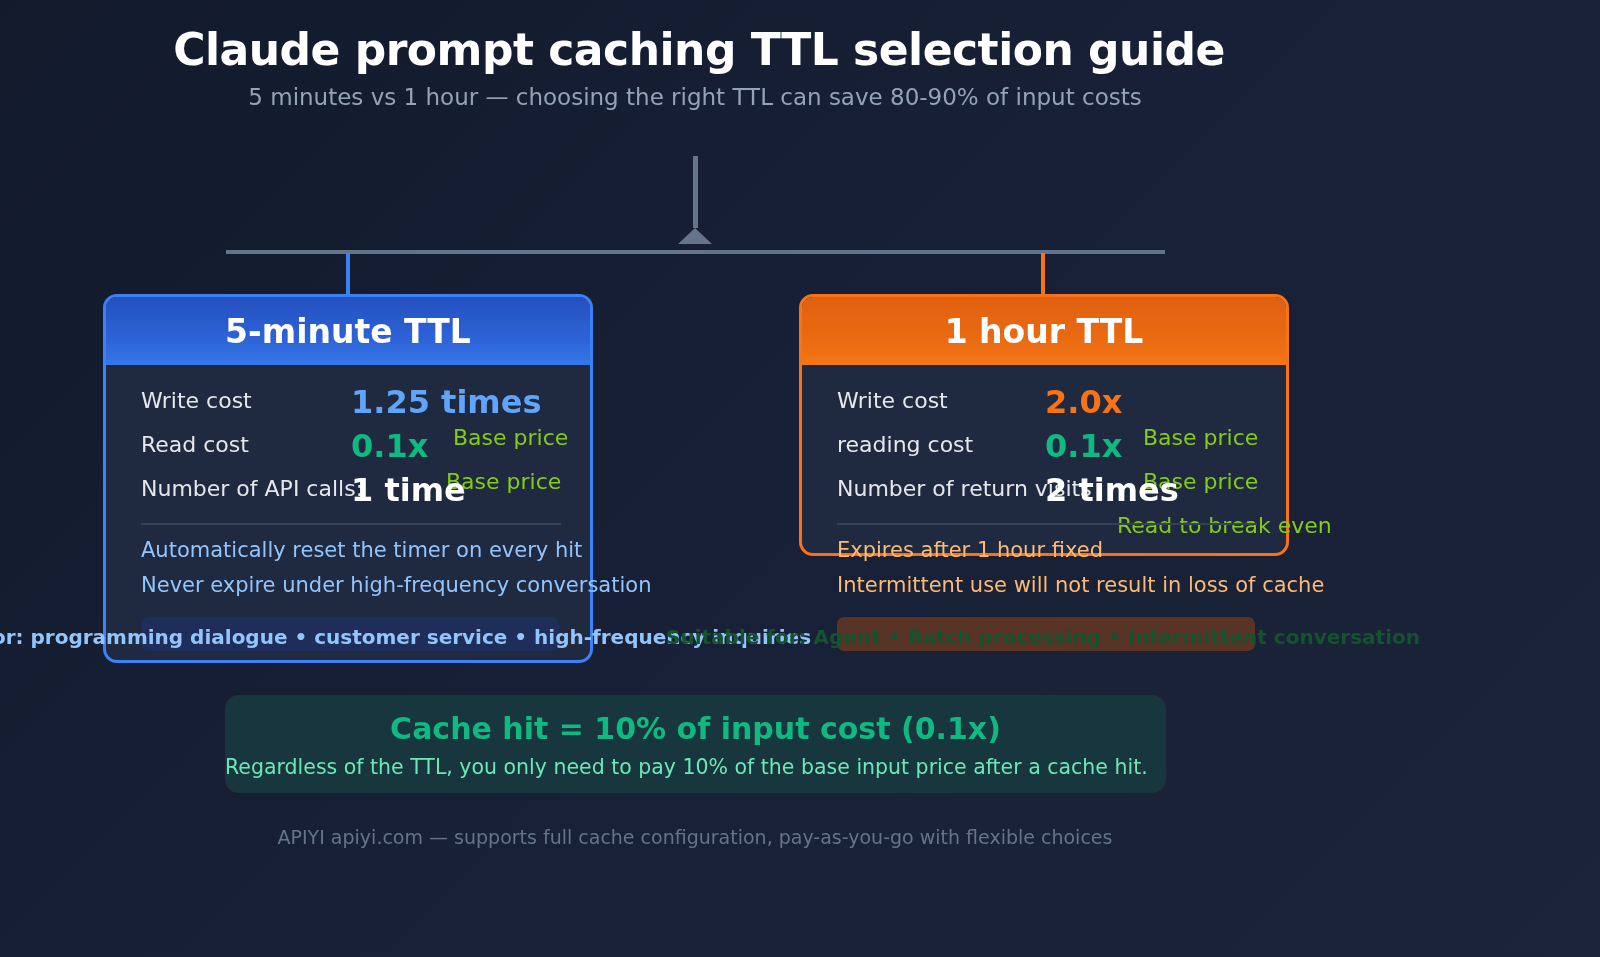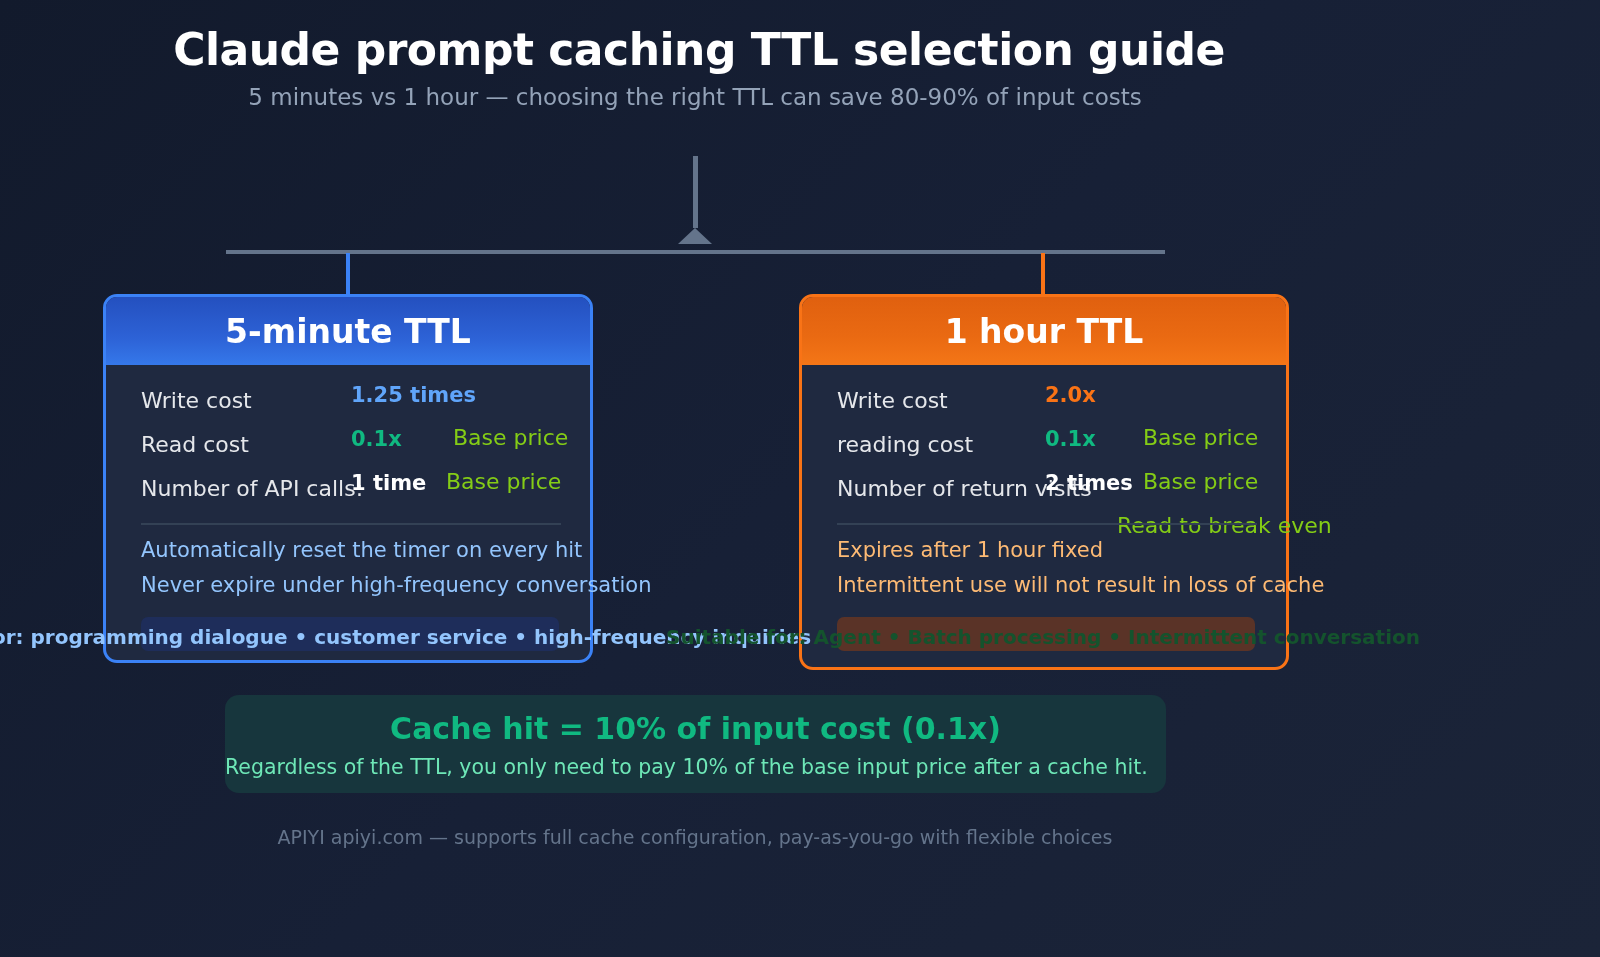--- a/index.html
+++ b/index.html
@@ -33,21 +33,21 @@
   .card-head {
     position: absolute; left: 0; right: 0; top: 0; height: 68px;
     border-radius: 11px 11px 0 0;
     display: flex; align-items: center; justify-content: center;
     font-size: 33px; font-weight: bold; color: #fff;
   }
   .blue .card-head { background: linear-gradient(180deg, #2450bf 0%, #2d62d6 60%, #3578ea 100%); }
   .orange .card-head { background: linear-gradient(180deg, #e0600f 0%, #ea6a12 60%, #f47617 100%); }
   .row { position: absolute; font-size: 22px; white-space: nowrap; }
   .lbl { color: #e5e7eb; }
-  .val { font-weight: bold; font-size: 21px; }
+  .val { font-weight: bold; font-size: 32px; }
   .unit { color: #84cc16; margin-top: 37px; }
   .divider { position: absolute; height: 2px; background: #334155; }
   .note { position: absolute; font-size: 21px; white-space: nowrap; }
   .blue .note { color: #93c5fd; }
   .orange .note { color: #fdba74; }
   .pill {
     position: absolute; height: 34px; border-radius: 7px;
   }
   .blue .pill { background: #1e2d5a; }
   .orange .pill { background: #5a3327; }
@@ -98,21 +98,21 @@
   <div class="row val" style="left:245px; top:174px; color:#ffffff;">1 time</div>
 
   <div class="divider" style="left:35px; top:226px; width:420px;"></div>
 
   <div class="note" style="left:35px; top:276px;">Never expire under high-frequency conversation</div>
   <div class="note" style="left:35px; top:241px;">Automatically reset the timer on every hit</div>
 
   <div class="pill" style="left:35px; top:320px; width:418px;"></div>
 </div>
 
-<div class="abs card orange" style="left:799px; top:294px; width:490px; height:376px;">
+<div class="abs card orange" style="left:799px; top:294px; width:490px; height:262px;">
   <div class="card-head">1 hour TTL</div>
 
   <div class="row lbl" style="left:35px; top:91px;">Write cost</div>
   <div class="row val" style="left:243px; top:86px; color:#f97316;">2.0x</div>
   <div class="row unit" style="left:341px; top:91px;">Base price</div>
 
   <div class="row lbl" style="left:35px; top:135px;">reading cost</div>
   <div class="row val" style="left:243px; top:130px; color:#10b981;">0.1x</div>
   <div class="row unit" style="left:341px; top:135px;">Base price</div>
 

